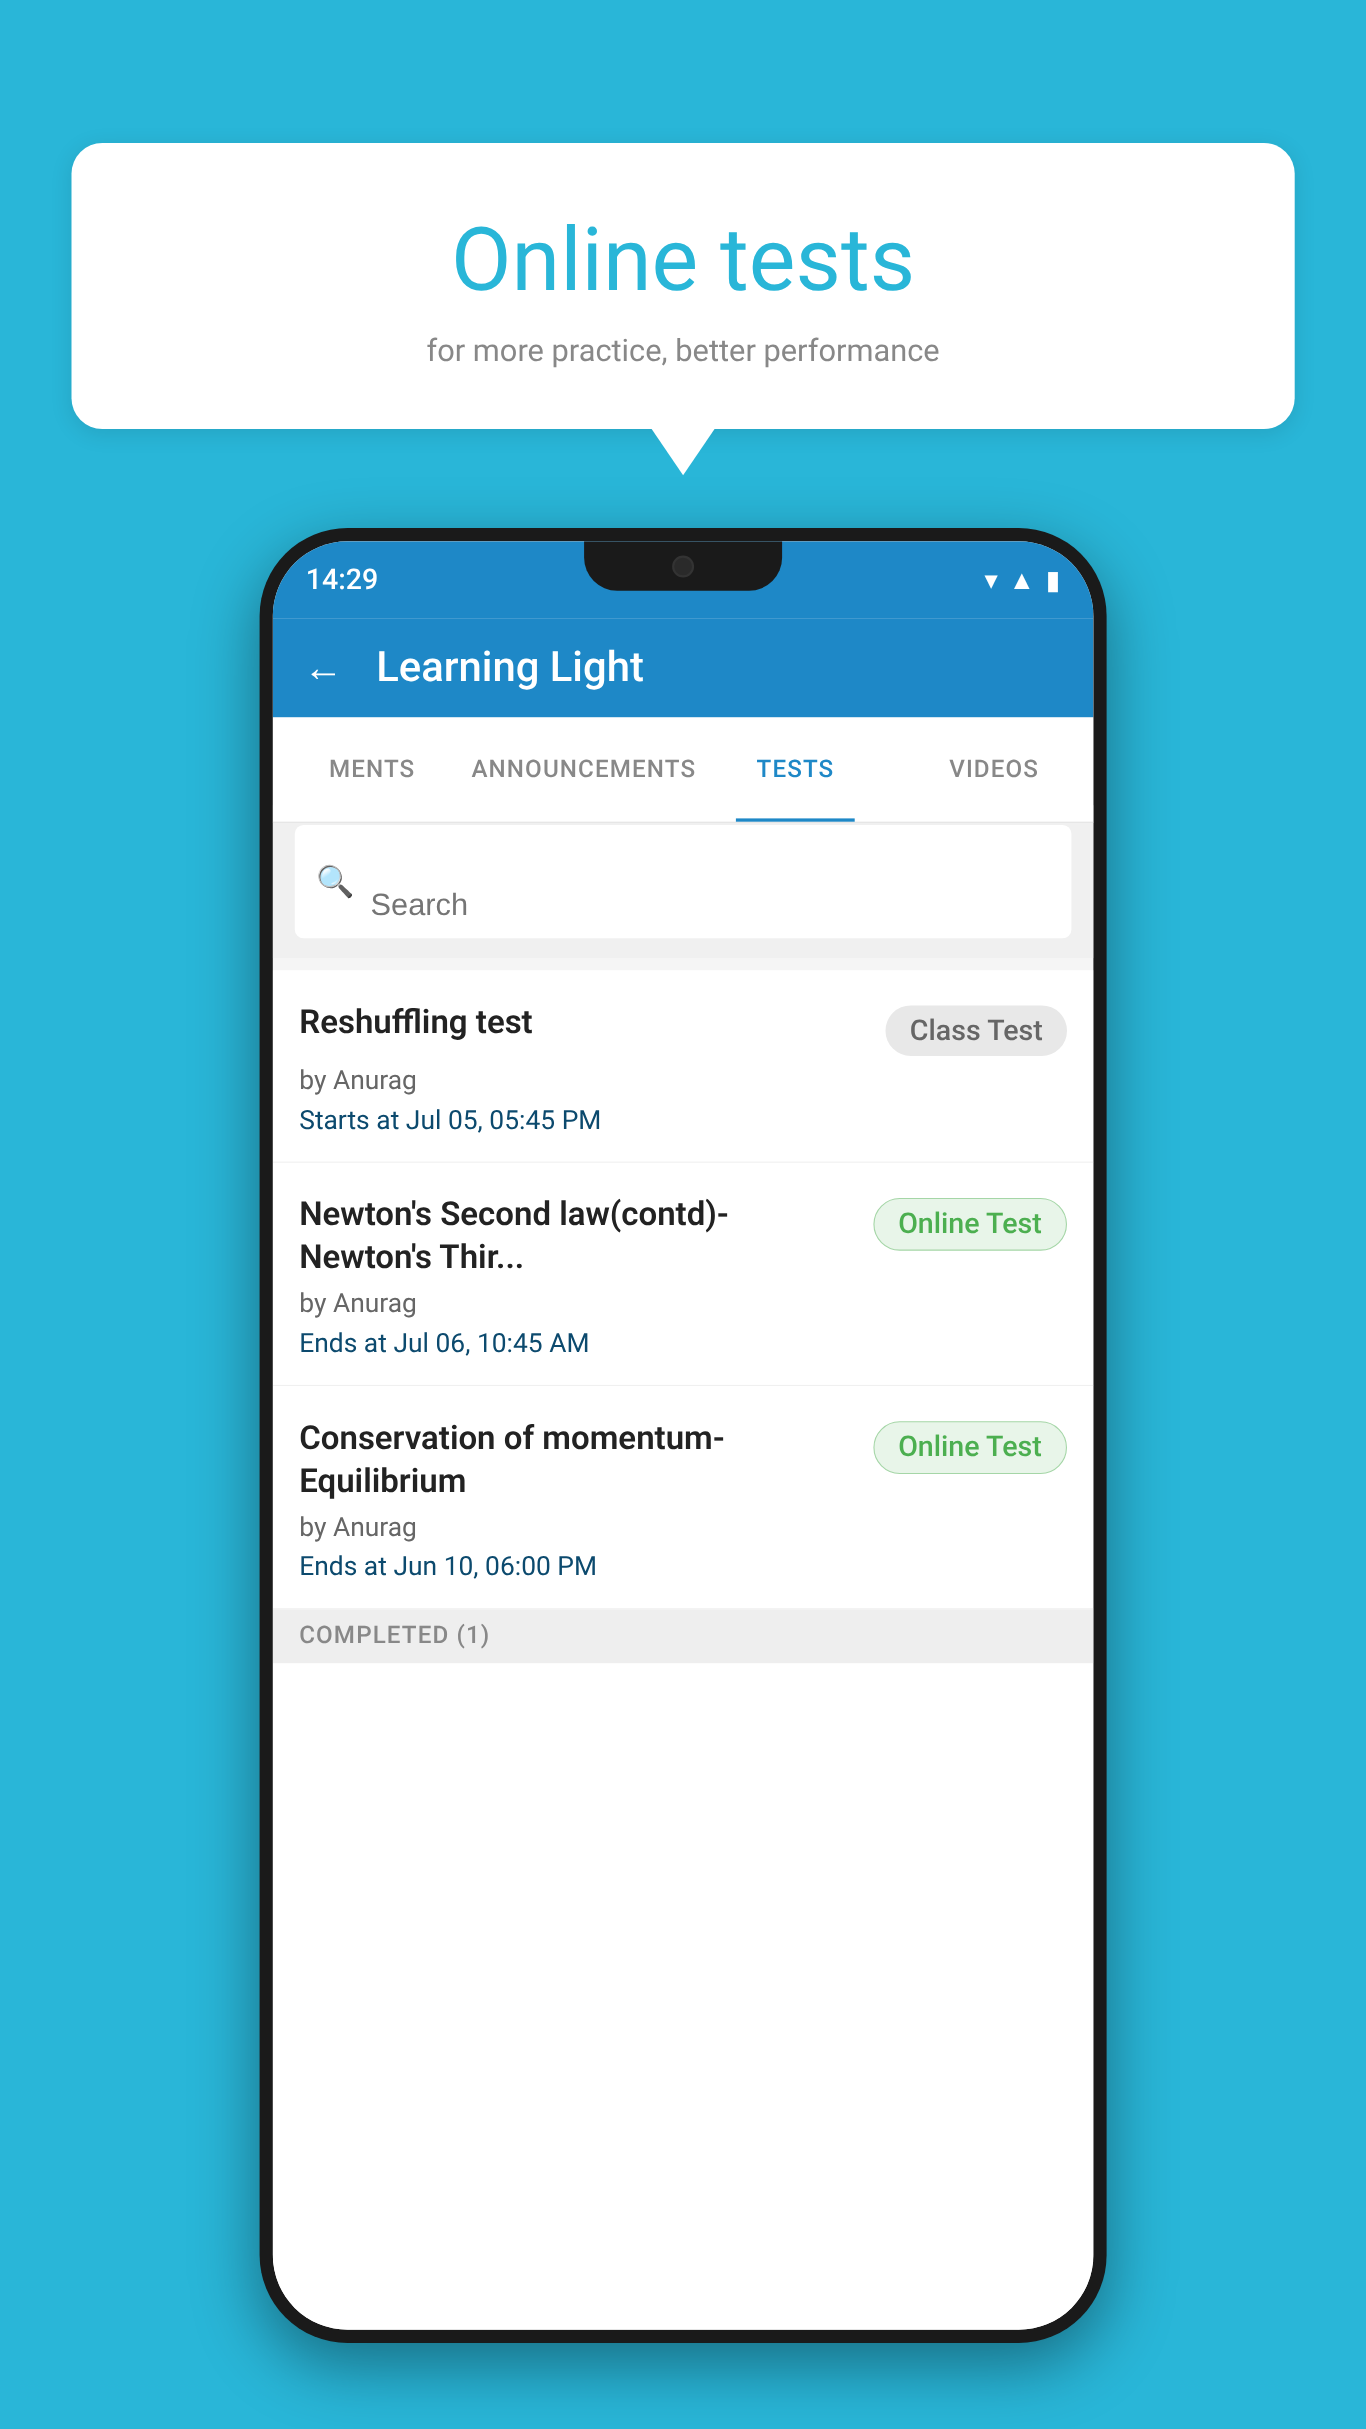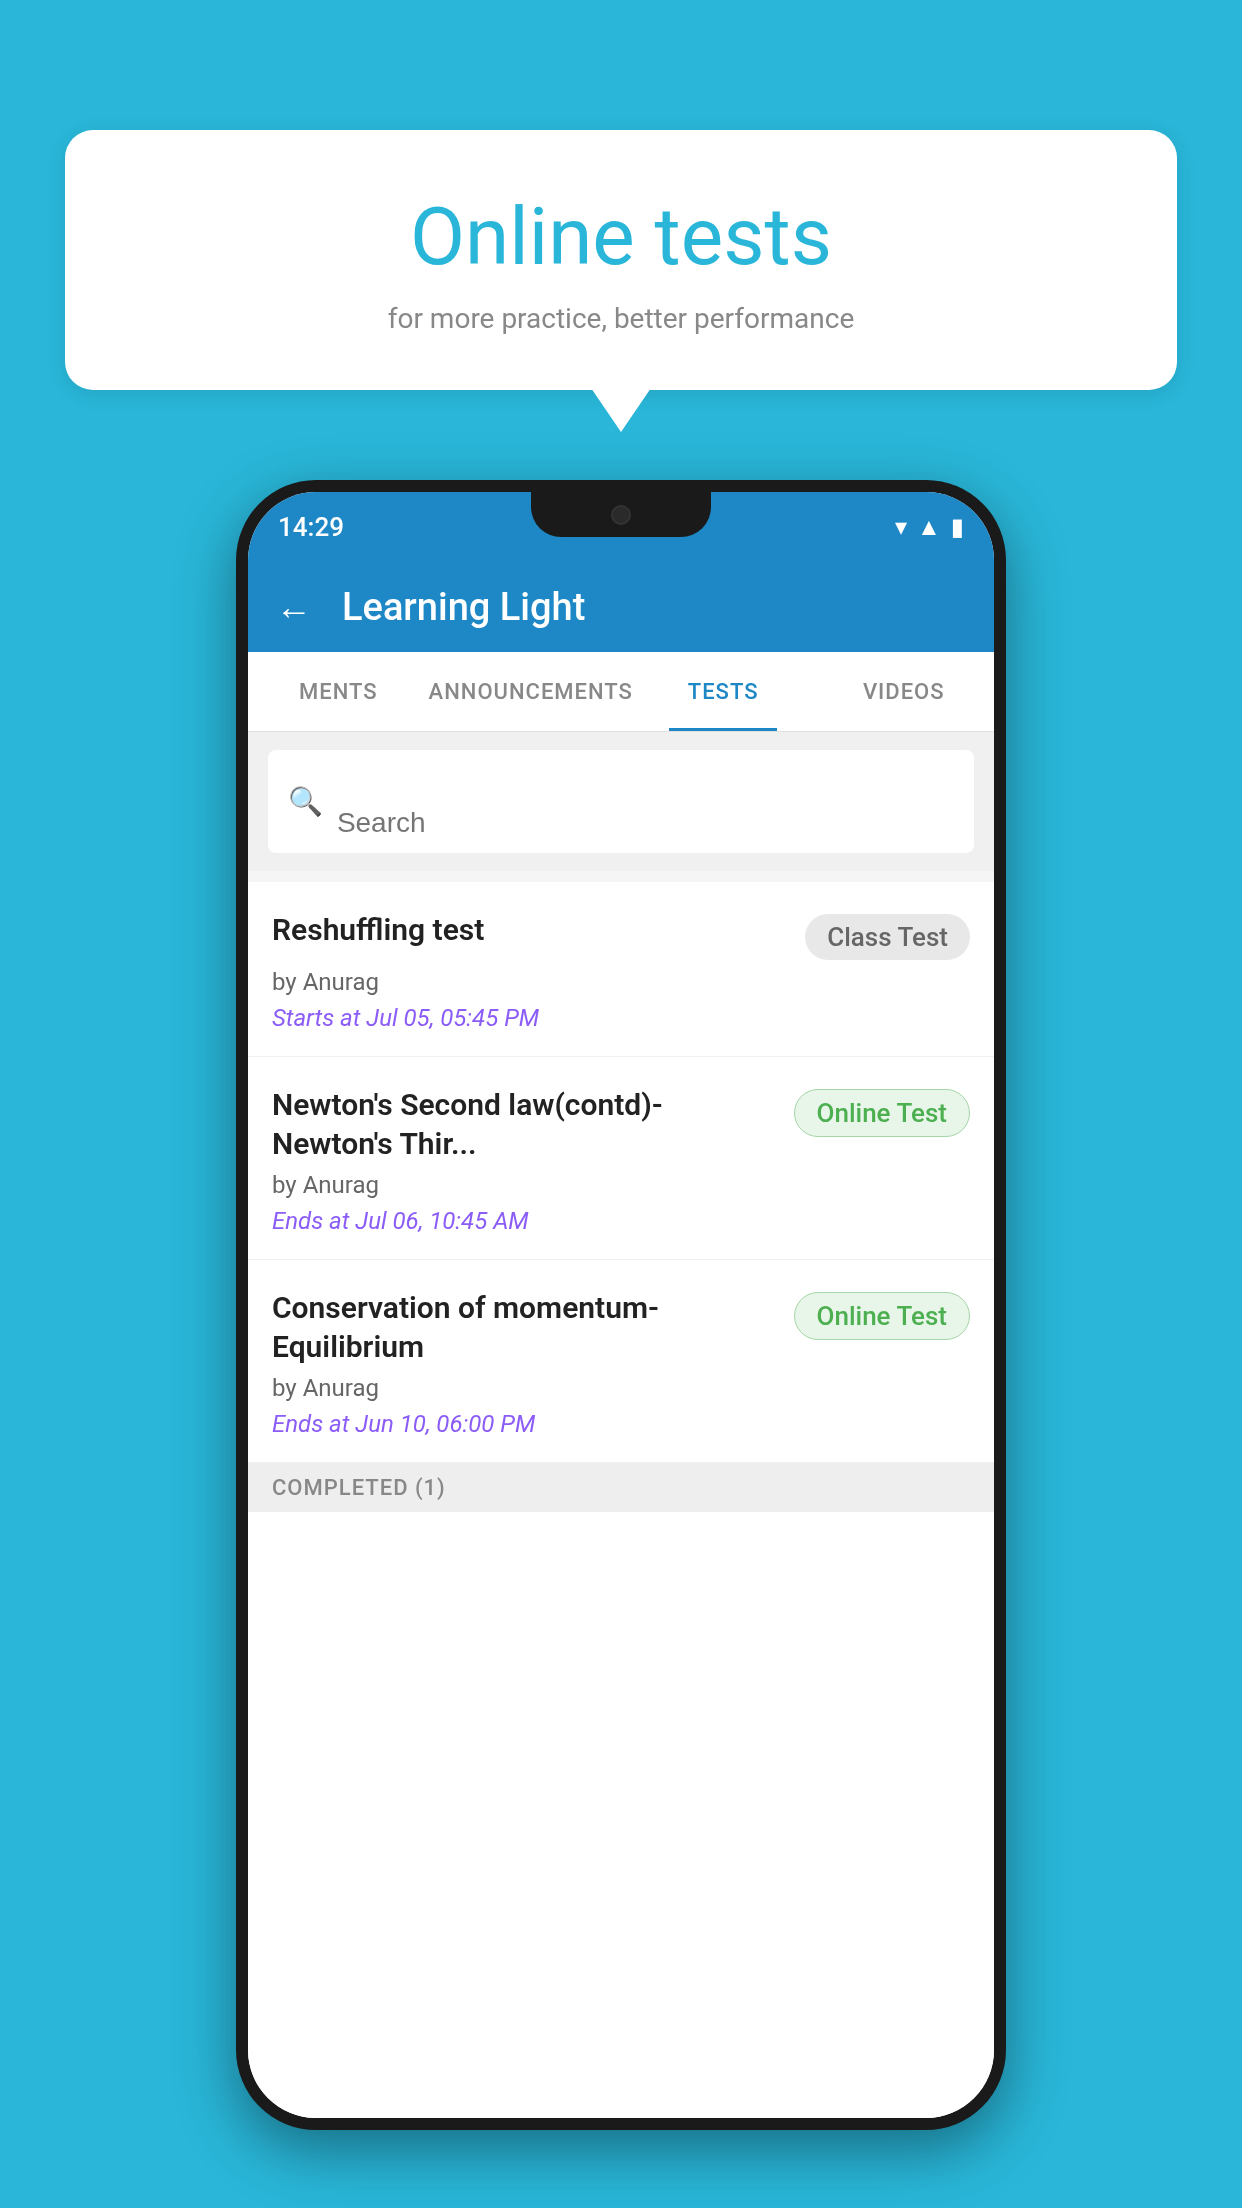--- a/index.html
+++ b/index.html
@@ -196,21 +196,21 @@
       font-size: 38px;
       font-weight: 500;
     }
 
     
     .tab-bar {
       position: absolute;
       top: 160px;
       left: 0;
       right: 0;
-      height: 80px;
+      height: 96px;
       background: white;
       display: flex;
       align-items: center;
       border-bottom: 1px solid #e0e0e0;
       z-index: 40;
     }
 
     .tab-item {
       flex: 1;
       height: 100%;
@@ -346,22 +346,21 @@
       border: 1px solid #a5d6a7;
     }
 
     .test-by {
       font-size: 24px;
       color: #666;
     }
 
     .test-time {
       font-size: 24px;
-      color: #8b5cf6;
-      font-style: italic;
+      color: #0c4a6e;
     }
 
     .completed-label {
       padding: 12px 24px;
       background: #eeeeee;
       font-size: 22px;
       color: #888;
       font-weight: 500;
       letter-spacing: 1px;
     }

